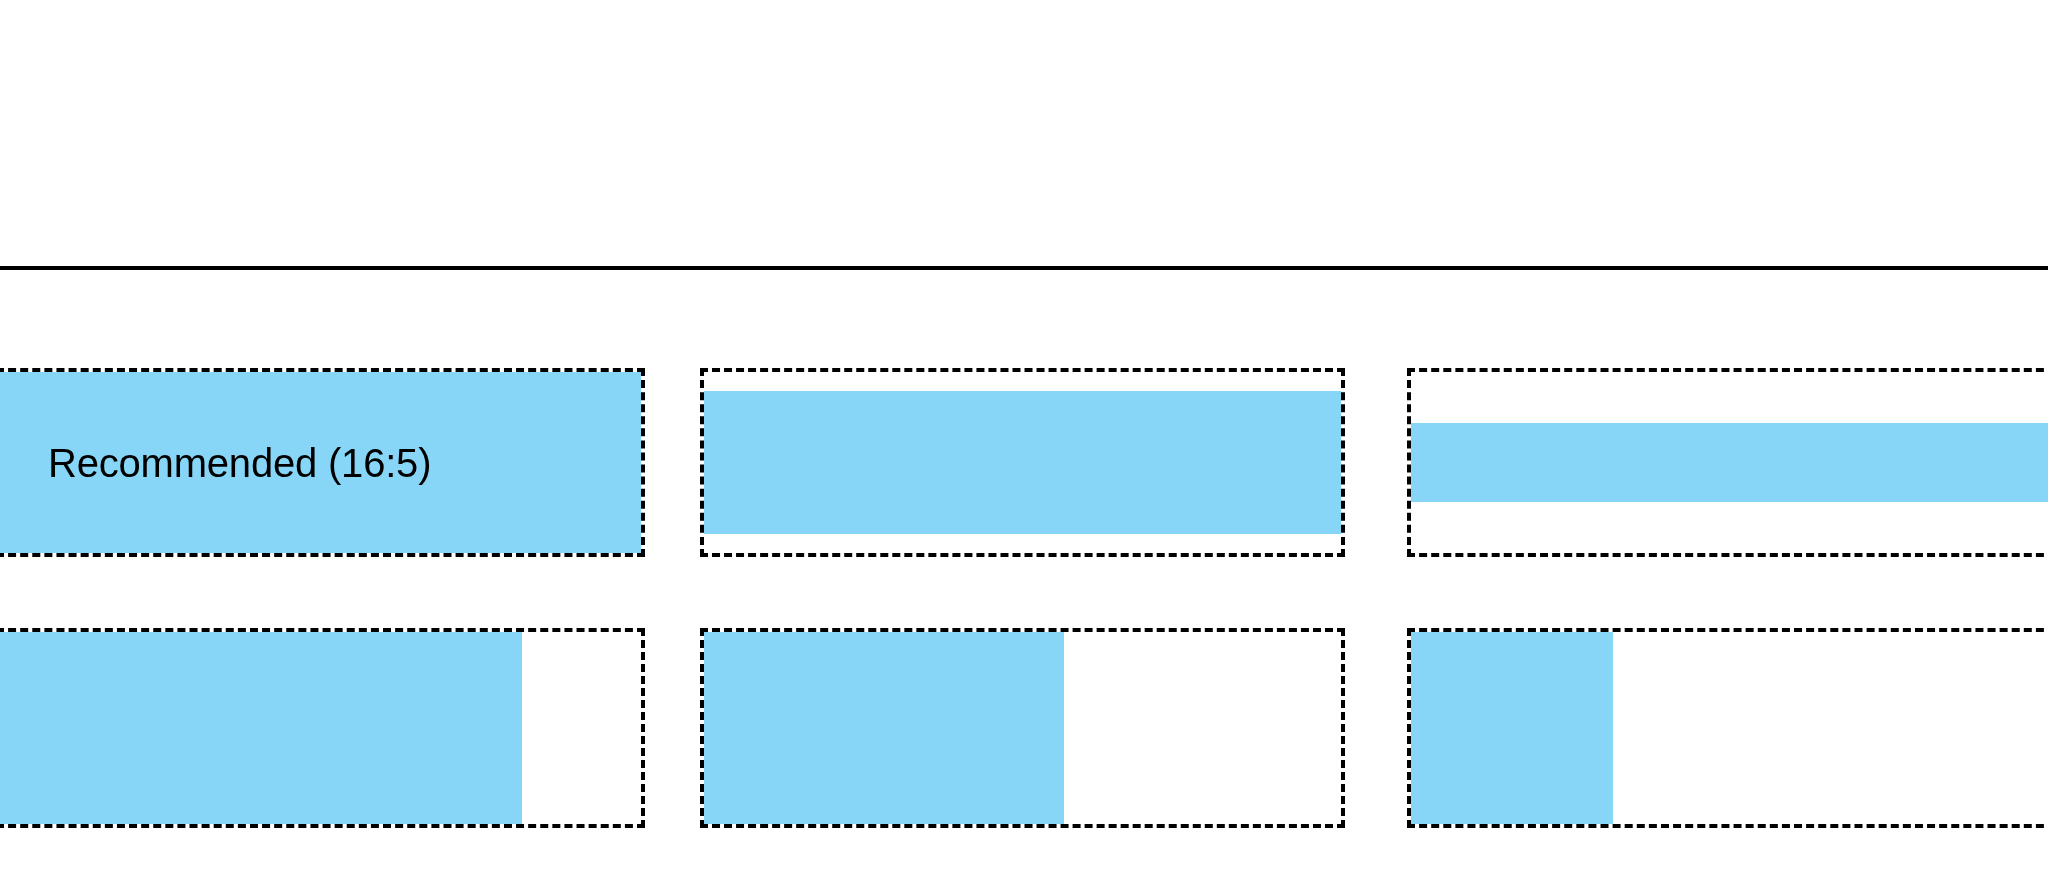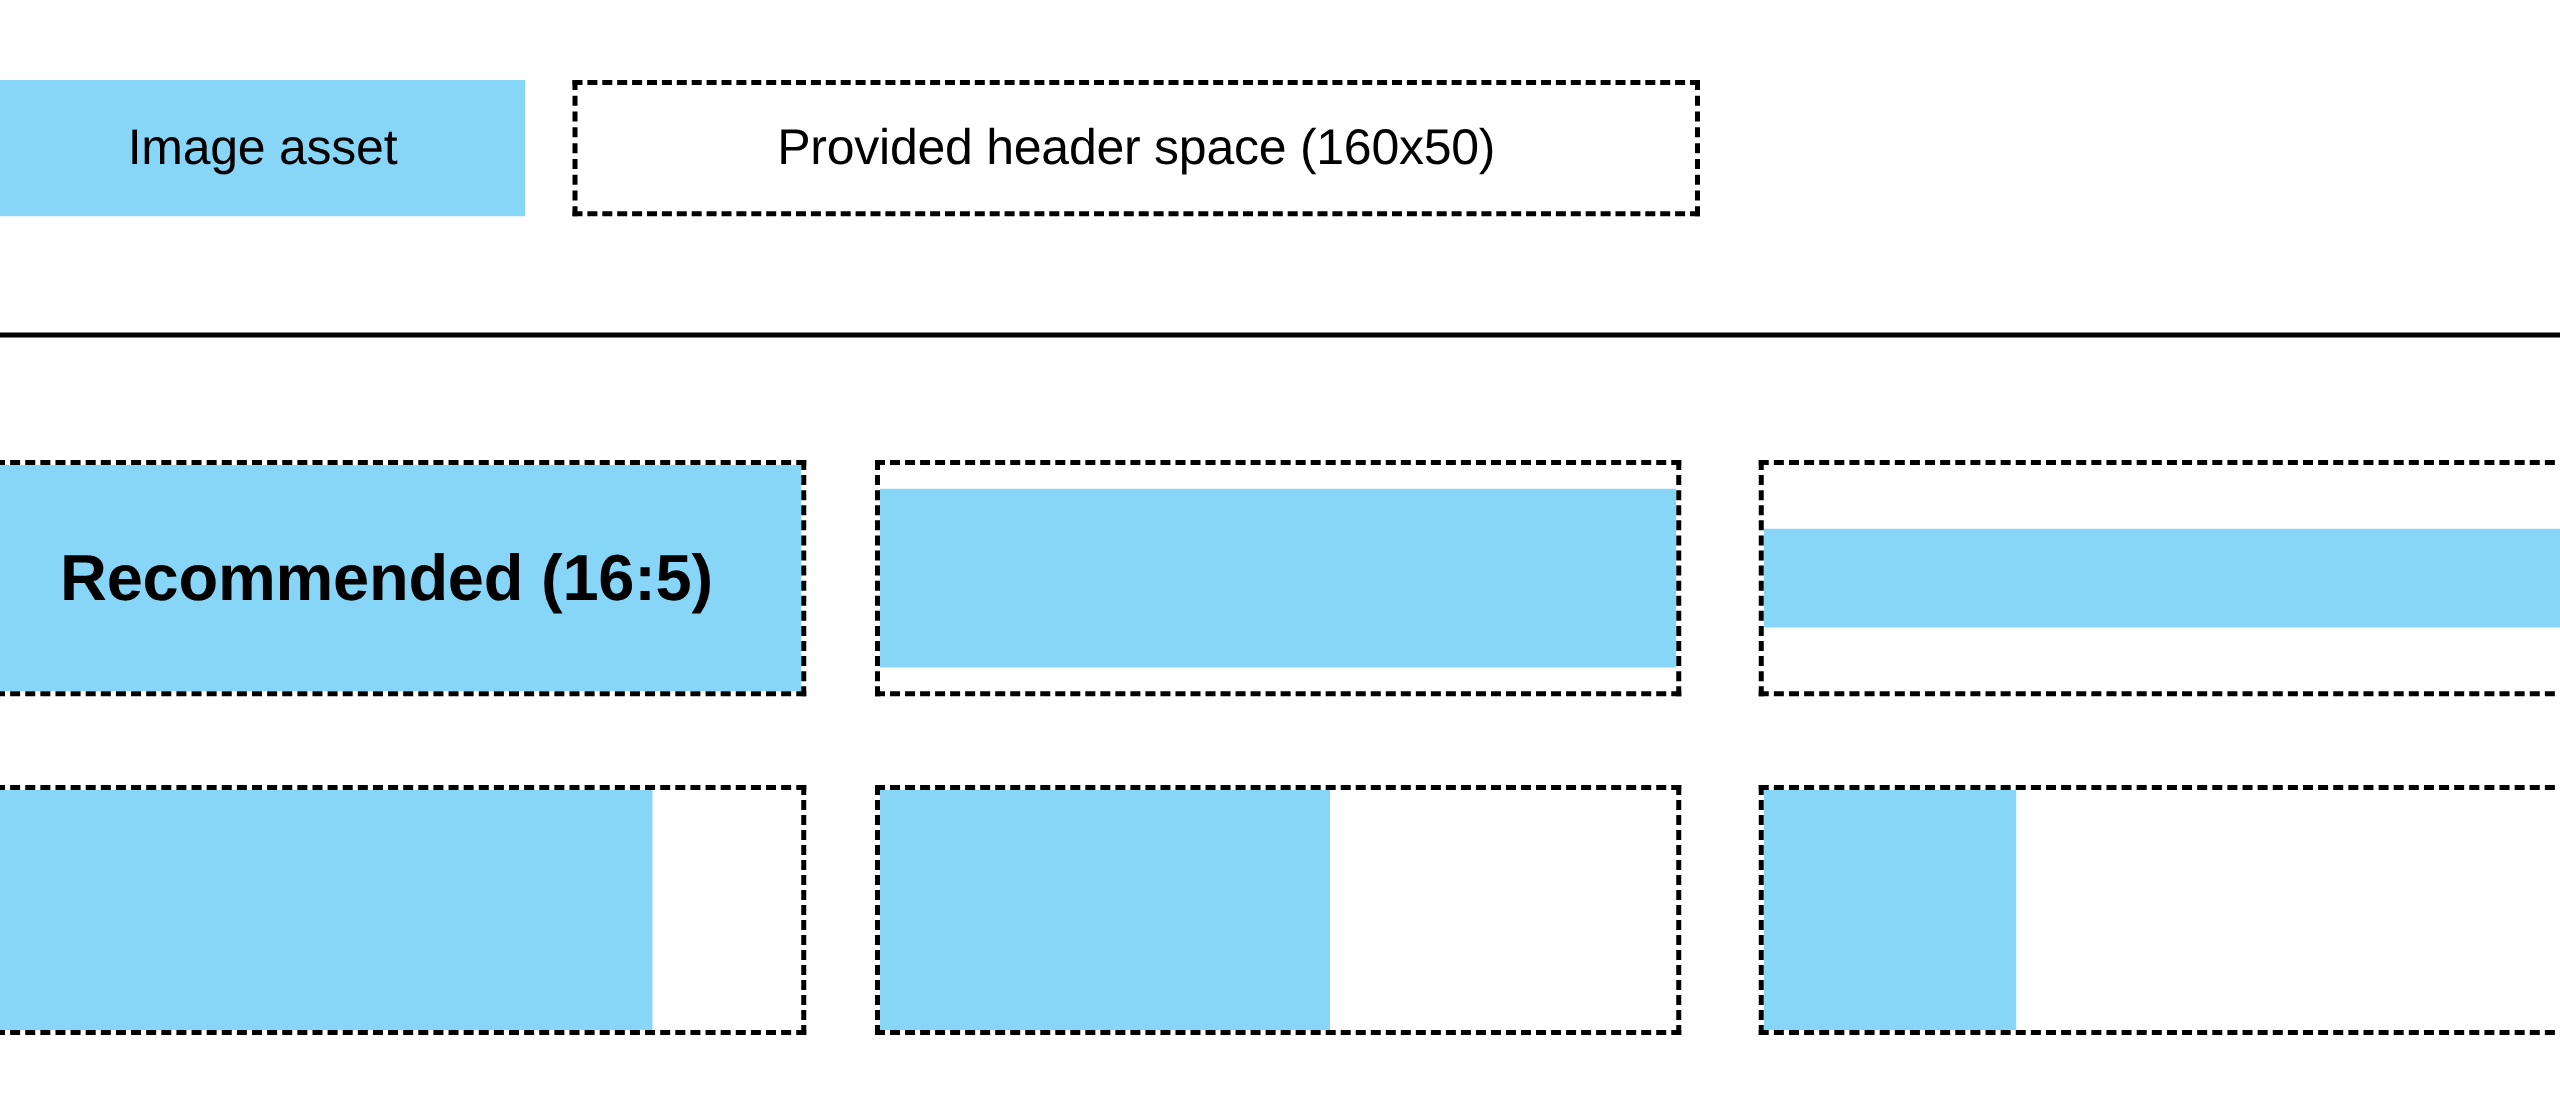--- a/index.html
+++ b/index.html
@@ -120,43 +120,31 @@
   
   .fill.r2c1 { left: 0; top: 0; width: 81.5%; height: 100%; }
   .fill.r2c2 { left: 0; top: 0; width: 56.5%; height: 100%; }
   .fill.r2c3 { left: 0; top: 0; width: 31.5%; height: 100%; }
 
   .cell-label {
     position: absolute;
     left: 48px;
     top: 50%;
     transform: translateY(-50%);
-    font-size: 52px;
+    font-size: 40px;
     color: #000000;
     letter-spacing: -0.2px;
     white-space: nowrap;
-    font-weight: bold;
   }
 </style>
 </head>
 <body>
 
 <div id="stage">
 
-  <div class="header-row">
-
-    <div class="image-asset-swatch">
-      <span class="image-asset-label">Image asset</span>
-    </div>
-
-    <div class="header-space-box">
-      <span class="header-space-label">Provided header space (160x50)</span>
-    </div>
-
-  </div>
 
   <div class="divider"></div>
 
   <div class="grid-row row-1">
 
     <div class="cell col-1">
       <div class="fill r1c1"></div>
       <span class="cell-label">Recommended (16:5)</span>
     </div>
 

